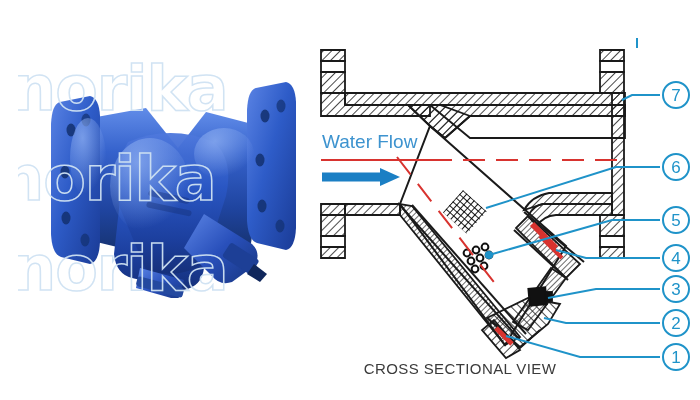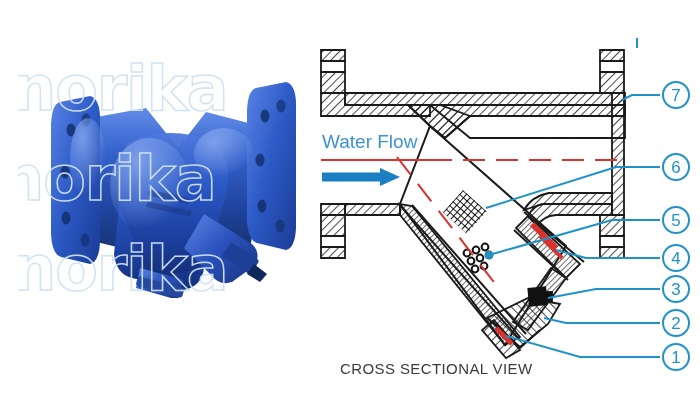--- a/index.html
+++ b/index.html
@@ -18,21 +18,21 @@
       text-shadow:none;line-height:1;white-space:nowrap;opacity:.95;}
 
   .valve{position:absolute;left:10px;top:68px;width:300px;height:230px;}
   .valve svg{display:block;}
 
   
   .draw-panel{position:absolute;left:300px;top:0;width:400px;height:400px;}
   .draw-panel svg{display:block;}
 
   .caption{position:absolute;left:340px;top:360px;width:240px;
-           font-size:15px;color:#3b3b3b;
+           text-align:center;font-size:15px;color:#3b3b3b;
            letter-spacing:.4px;font-family:"Liberation Sans",sans-serif;}
 </style>
 </head>
 <body>
 
 <div id="root">
 
   <div class="photo-panel">
 
     <div class="valve">

